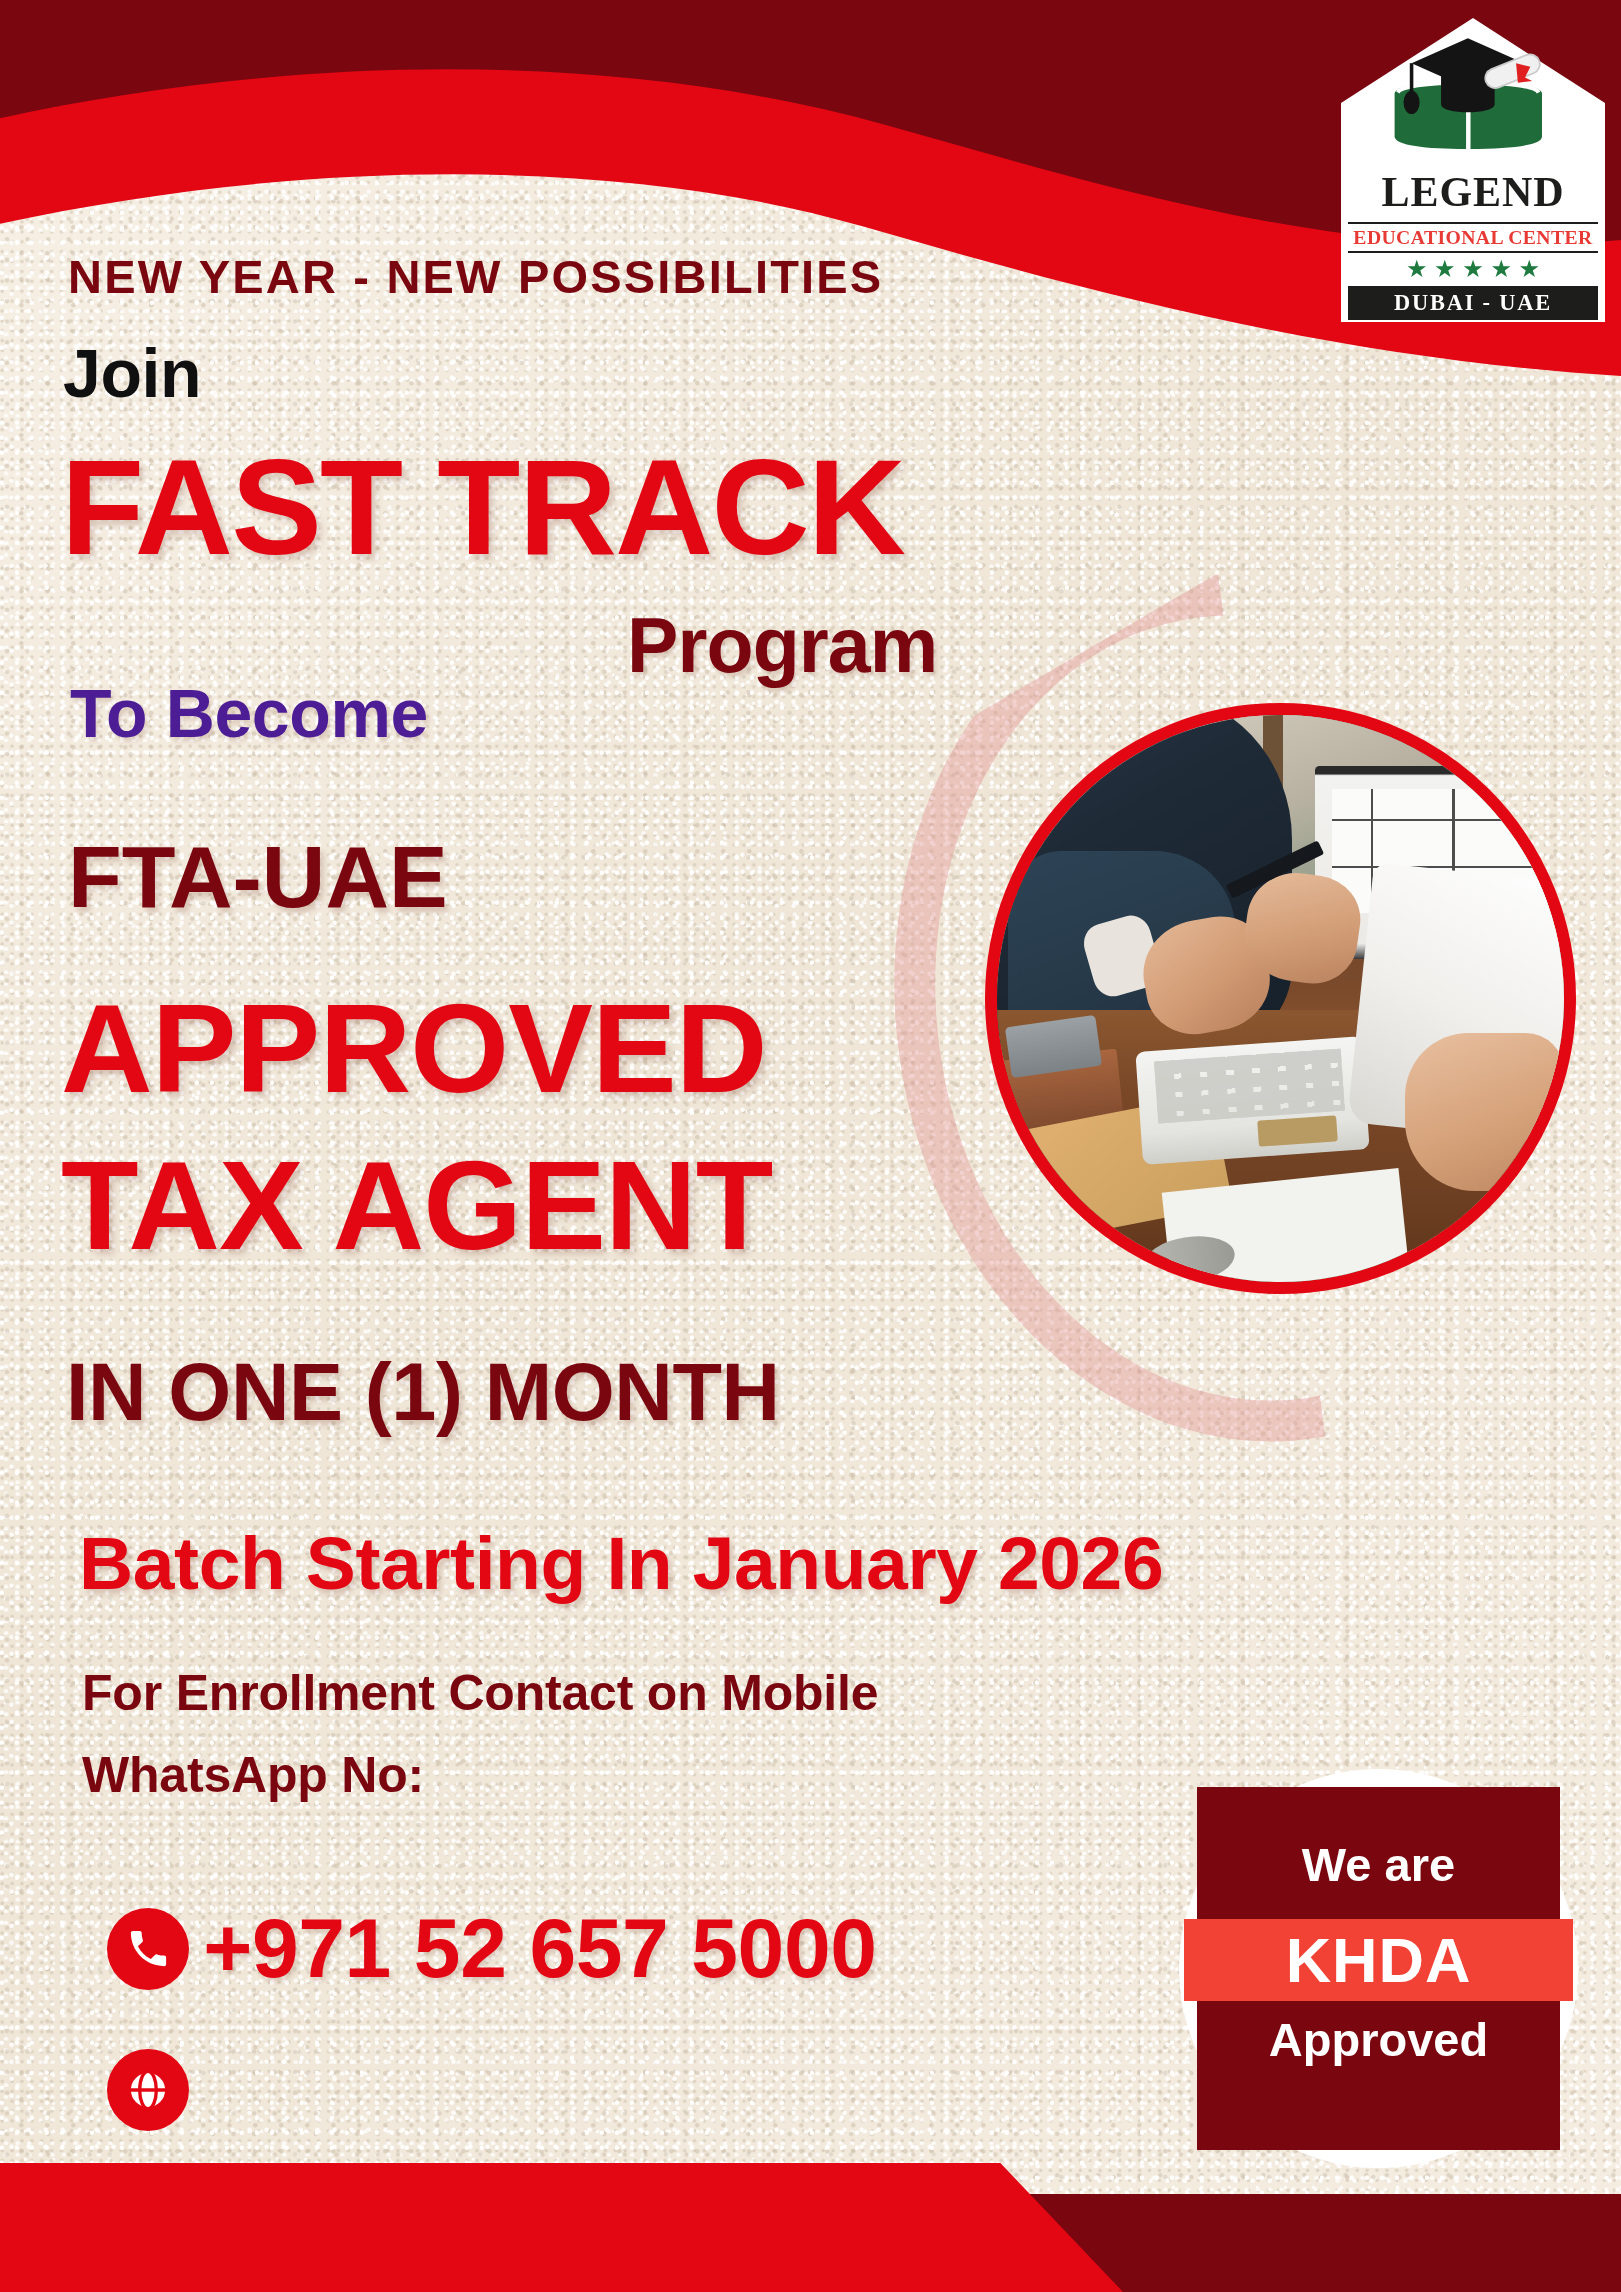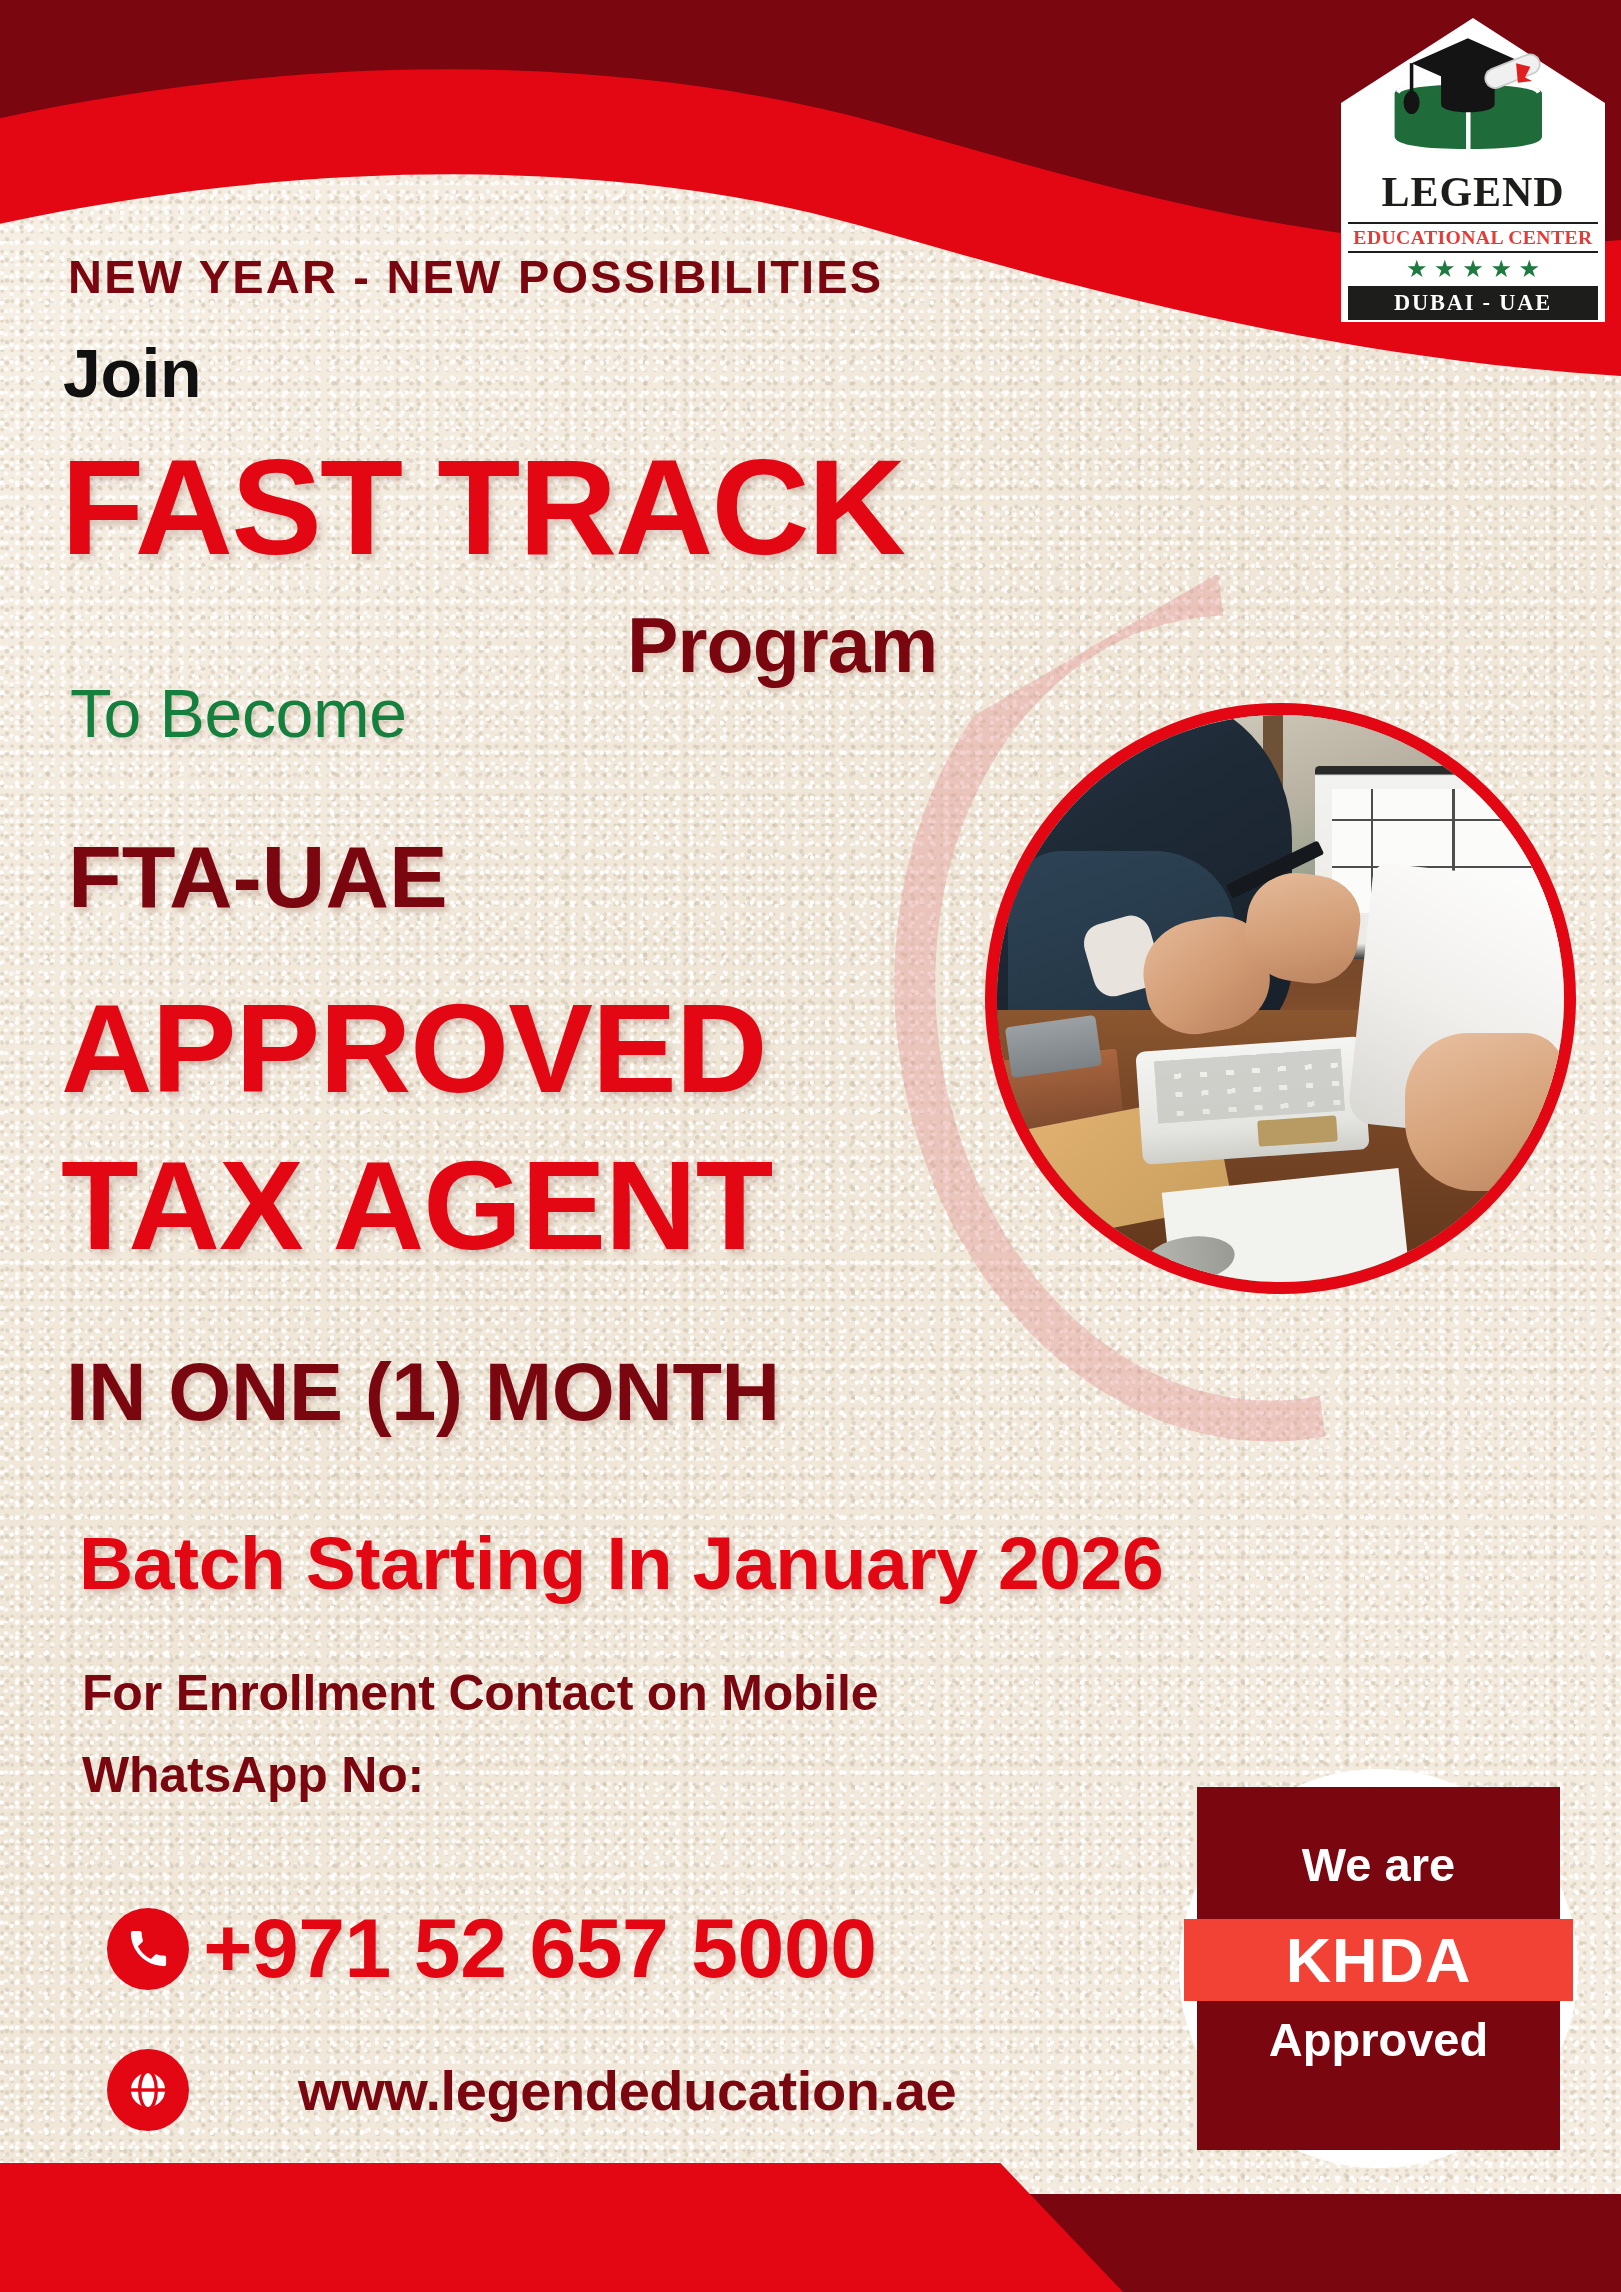--- a/index.html
+++ b/index.html
@@ -167,22 +167,22 @@
     left: 627px; top: 607px;
     font-size: 77px;
     font-weight: bold;
     color: #7a0710;
     letter-spacing: -0.9px;
     text-shadow: 2.7px 3.6px 4.5px rgba(120,60,40,.18);
   }
   .tobecome {
     left: 70px; top: 679px;
     font-size: 68px;
-    font-weight: normal;
-    color: #15803d;
+    font-weight: bold;
+    color: #4c1d95;
     letter-spacing: -0.4px;
     text-shadow: 2.7px 3.6px 4.5px rgba(120,60,40,.18);
   }
   .ftauae {
     left: 68px; top: 833px;
     font-size: 88px;
     font-weight: bold;
     color: #7a0710;
     letter-spacing: 0px;
     text-shadow: 3.6px 4.5px 5.4px rgba(120,60,40,.20);
@@ -547,21 +547,20 @@
 
   <div class="contact-web">
     <span class="icon-circle">
       <svg width="50" height="50" viewBox="0 0 24 24" fill="none" stroke="#ffffff" stroke-width="1.8">
         <circle cx="12" cy="12" r="9" fill="#ffffff" stroke="none"></circle>
         <circle cx="12" cy="12" r="9" stroke="#e30613" stroke-width="1.6"></circle>
         <ellipse cx="12" cy="12" rx="4" ry="9" stroke="#e30613" stroke-width="1.6"></ellipse>
         <line x1="3" y1="12" x2="21" y2="12" stroke="#e30613" stroke-width="1.6"></line>
       </svg>
     </span>
-    <span class="website">www.legendeducation.ae</span>
   </div>
 
   <div class="khda">
     <div class="khda-white"></div>
     <svg class="khda-star" viewBox="0 0 200 200">
       <polygon fill="#7a0710" points="100,0 114,13 132,5 141,22 161,19 165,38 185,41 183,61 200,70 192,88 205,100 192,112 200,130 183,139 185,159 165,162 161,181 141,178 132,195 114,187 100,200 86,187 68,195 59,178 39,181 35,162 15,159 17,139 0,130 8,112 -5,100 8,88 0,70 17,61 15,41 35,38 39,19 59,22 68,5 86,13"></polygon>
     </svg>
     <div class="khda-top">We are</div>
     <div class="khda-band">
       <span class="khda-band-text">KHDA</span>

